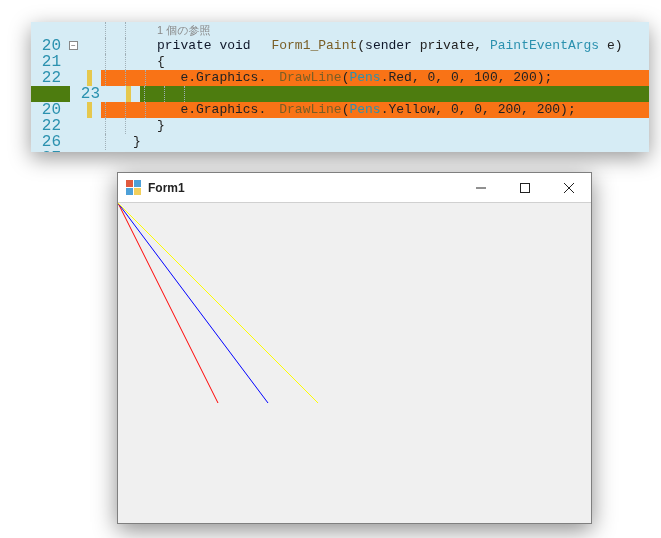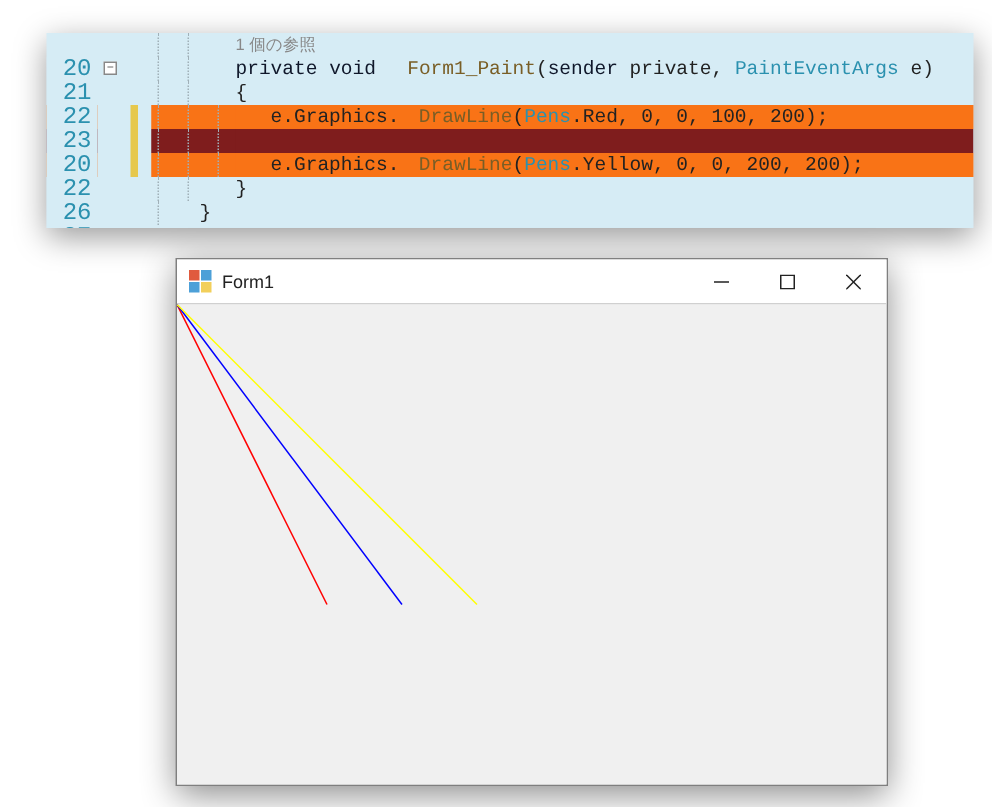--- a/index.html
+++ b/index.html
@@ -74,21 +74,21 @@
     width: 0;
     height: 16px;
     border-left: 1px dotted #a0b0b8;
   }
   .code-text {
     flex: 1;
     white-space: pre;
     background: inherit;
   }
   .row.hl { background: #f97316; }
-  .row.cur { background: #7f1d1d; }
+  .row.cur { background: #4d7c0f; padding-left: 39px; }
   .tok-key  { color: #0f172a; }
   .tok-type { color: #2b91af; }
   .tok-meth { color: #795e26; margin-left: 13px; }
   .tok-text { color: #222; }
   .tok-punc { color: #222; }
   .codelens {
     font-family: "Segoe UI", sans-serif;
     color: #888;
     font-size: 11px;
   }
@@ -102,20 +102,21 @@
     background: #f0f0f0;
     border: 1px solid #7f7f7f;
     box-shadow: 0 6px 22px rgba(0,0,0,0.45);
   }
   .titlebar {
     height: 30px;
     background: #ffffff;
     display: flex;
     align-items: center;
     border-bottom: 1px solid #d0d0d0;
+    font-weight: bold;
   }
   .app-icon {
     width: 16px;
     height: 16px;
     margin: 0 6px 0 8px;
     position: relative;
   }
   .app-icon .a1 { position:absolute; left:0; top:0; width:7px; height:7px; background:#e05a3e; }
   .app-icon .a2 { position:absolute; left:8px; top:0; width:7px; height:7px; background:#4da0d8; }
   .app-icon .a3 { position:absolute; left:0; top:8px; width:7px; height:7px; background:#4da0d8; }

